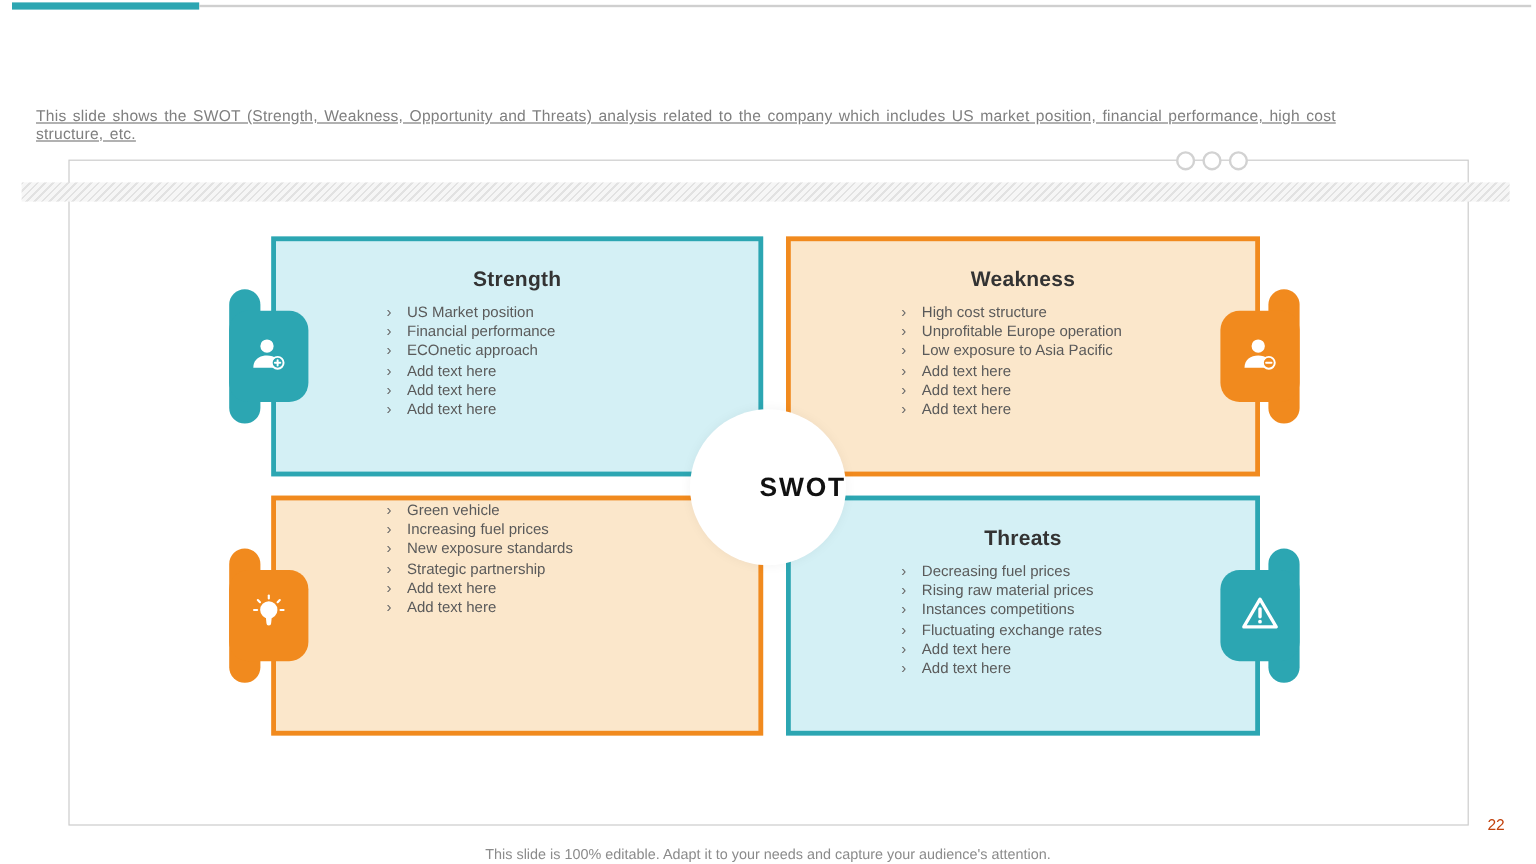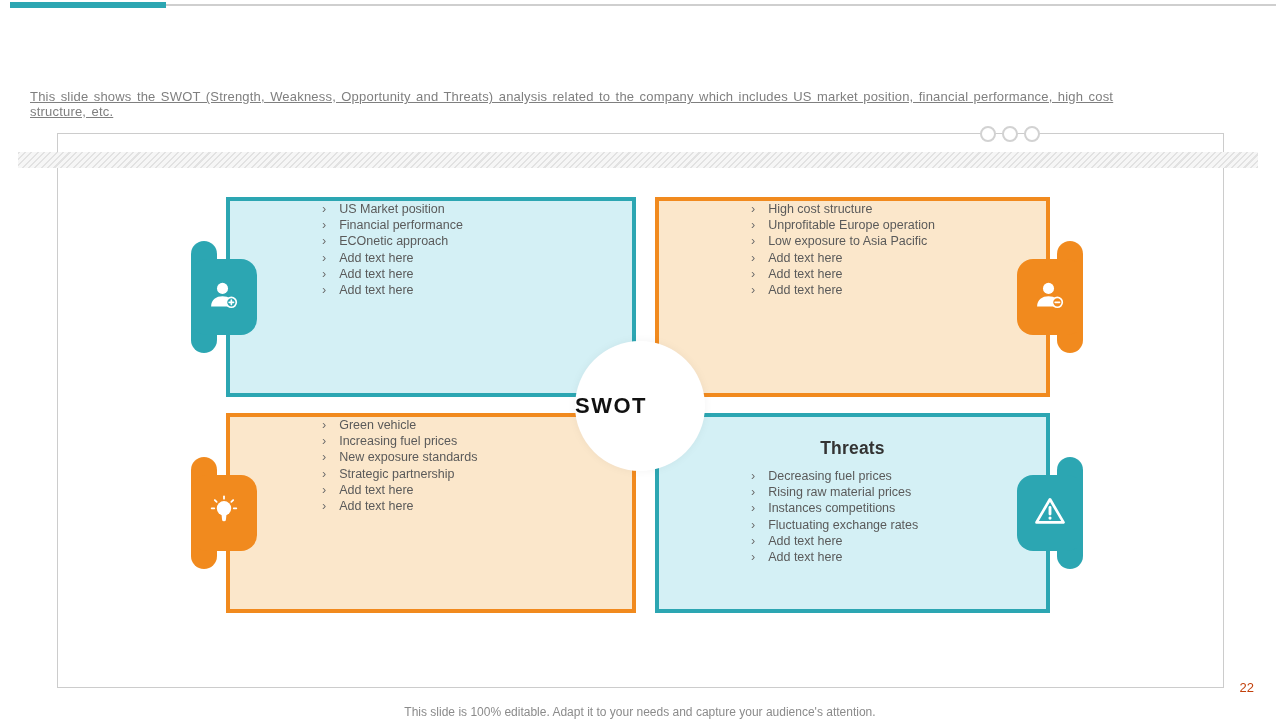--- a/index.html
+++ b/index.html
@@ -44,21 +44,21 @@
   .tab.right .bar, .tab.right .body { right:0; }
   .tab.teal .bar,   .tab.teal .body   { background:#2CA6B2; }
   .tab.orange .bar, .tab.orange .body { background:#F18A1E; }
   .tab-strength    { left:191px;  top:241px; }
   .tab-weakness    { left:1017px; top:241px; }
   .tab-opportunity { left:191px;  top:457px; }
   .tab-threats     { left:1017px; top:457px; }
 
   .center-circle { position:absolute; left:575px; top:341px; width:130px; height:130px;
                    border-radius:50%; background:#fff; z-index:5; display:flex;
-                   align-items:center; justify-content:flex-start;
+                   align-items:center; justify-content:flex-end;
                    box-shadow:0 0 10px rgba(0,0,0,0.05); }
   .center-circle span { font-size:22px; font-weight:bold; color:#111; letter-spacing:1.5px; }
 
   .page-number { position:absolute; right:26px; top:680px; font-size:13px; color:#c2410c; }
   .footer-note { position:absolute; left:0; top:705px; width:100%; text-align:center;
                  font-size:12px; color:#8b8b8b; }
 </style>
 </head>
 <body>
 
@@ -69,20 +69,21 @@
 
   <p class="subtitle">This slide shows the SWOT (Strength, Weakness, Opportunity and Threats) analysis related to the company which includes US market position, financial performance,  high cost structure, etc.</p>
 
   <div class="frame"></div>
   <div class="hatch"></div>
   <div class="frame-circle fc1"></div>
   <div class="frame-circle fc2"></div>
   <div class="frame-circle fc3"></div>
 
   <section class="box teal-box box-strength">
+    <h2>Strength</h2>
     <ul>
       <li>
           <span class="blt">›</span>
           <span>US Market position</span>
         </li>
       <li>
           <span class="blt">›</span>
           <span>Financial performance</span>
         </li>
       <li>
@@ -98,20 +99,21 @@
           <span>Add text here</span>
         </li>
       <li>
           <span class="blt">›</span>
           <span>Add text here</span>
         </li>
     </ul>
   </section>
 
   <section class="box orange-box box-weakness">
+    <h2>Weakness</h2>
     <ul>
       <li>
           <span class="blt">›</span>
           <span>High cost structure</span>
         </li>
       <li>
           <span class="blt">›</span>
           <span>Unprofitable Europe operation</span>
         </li>
       <li>

